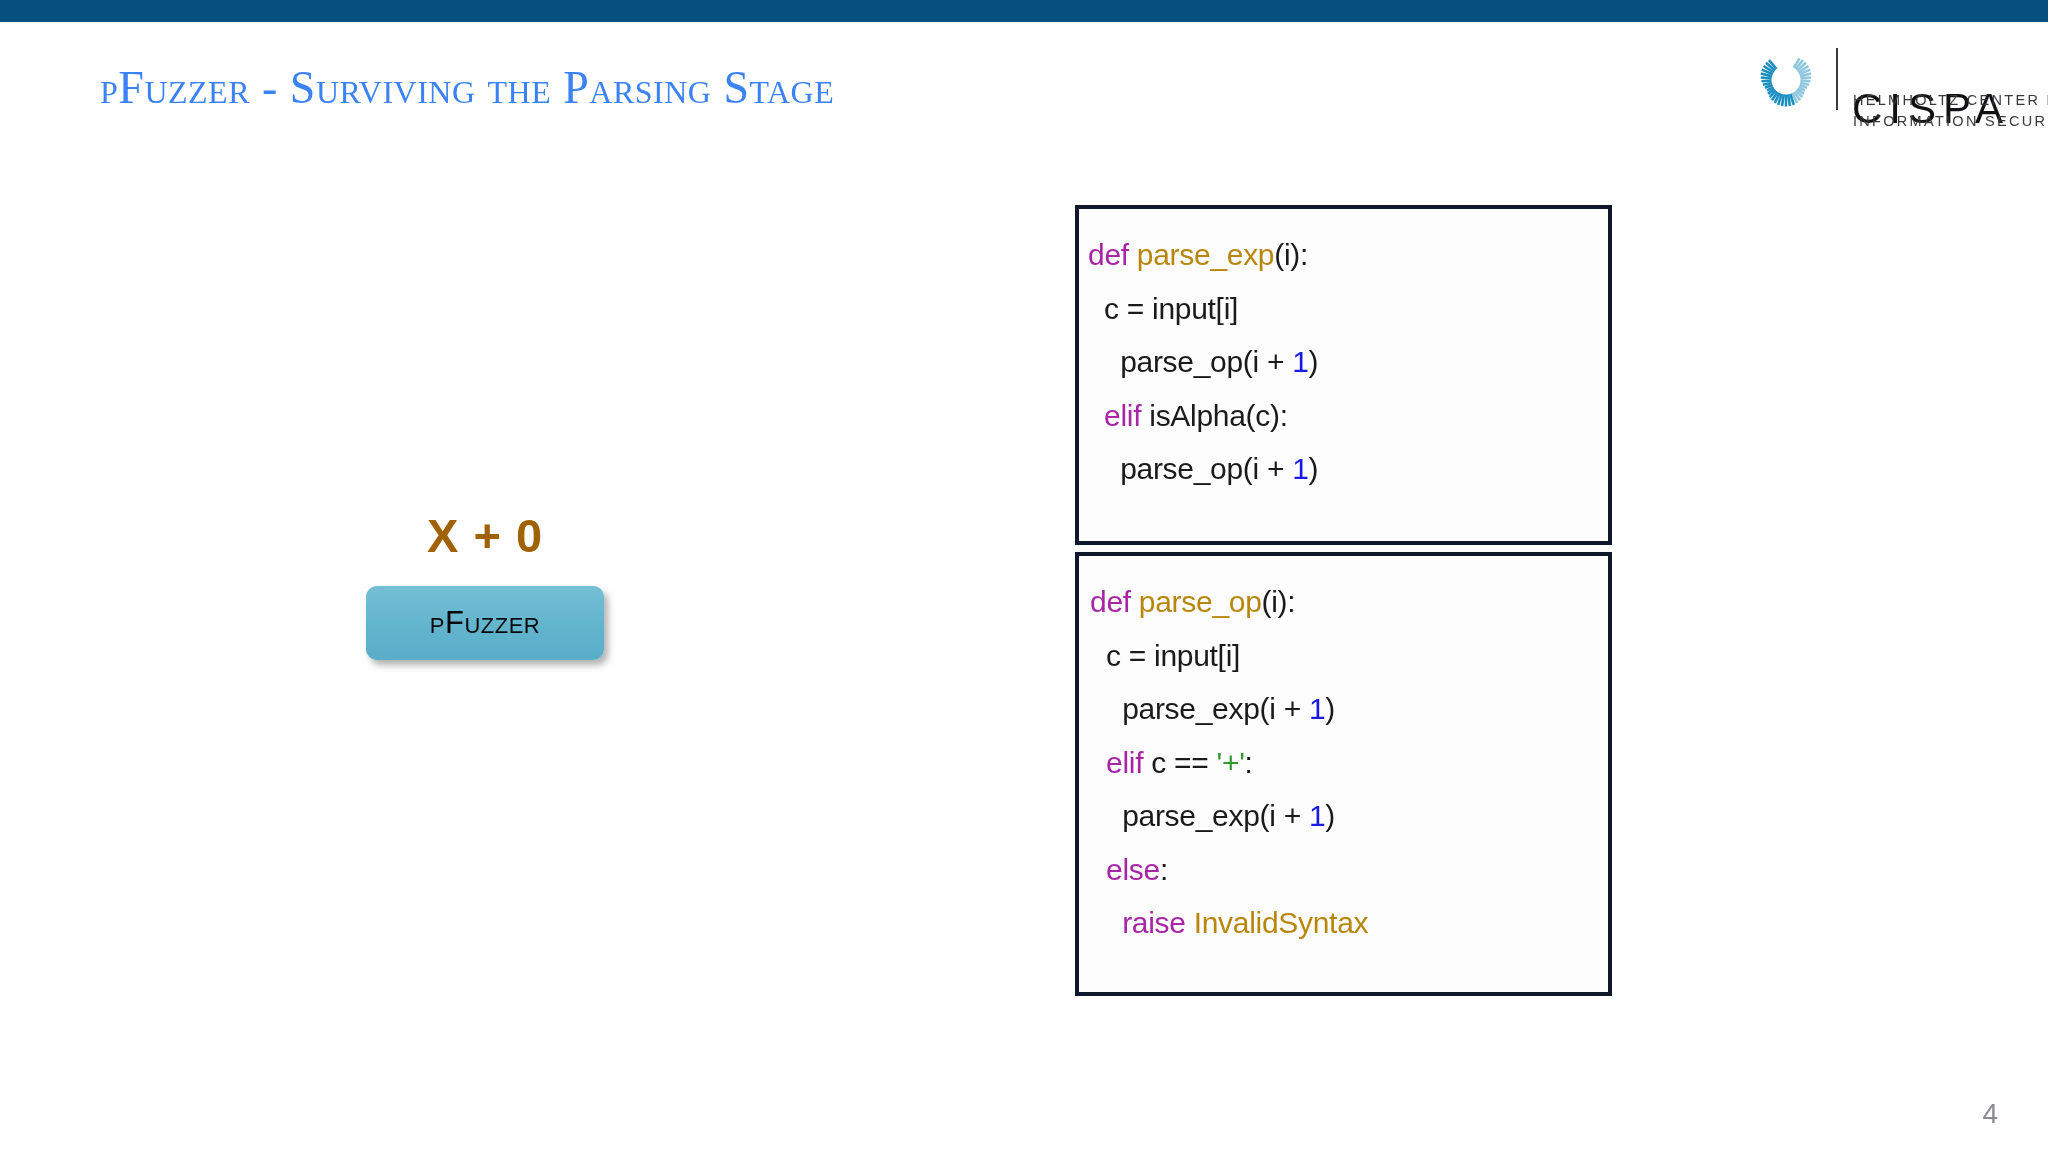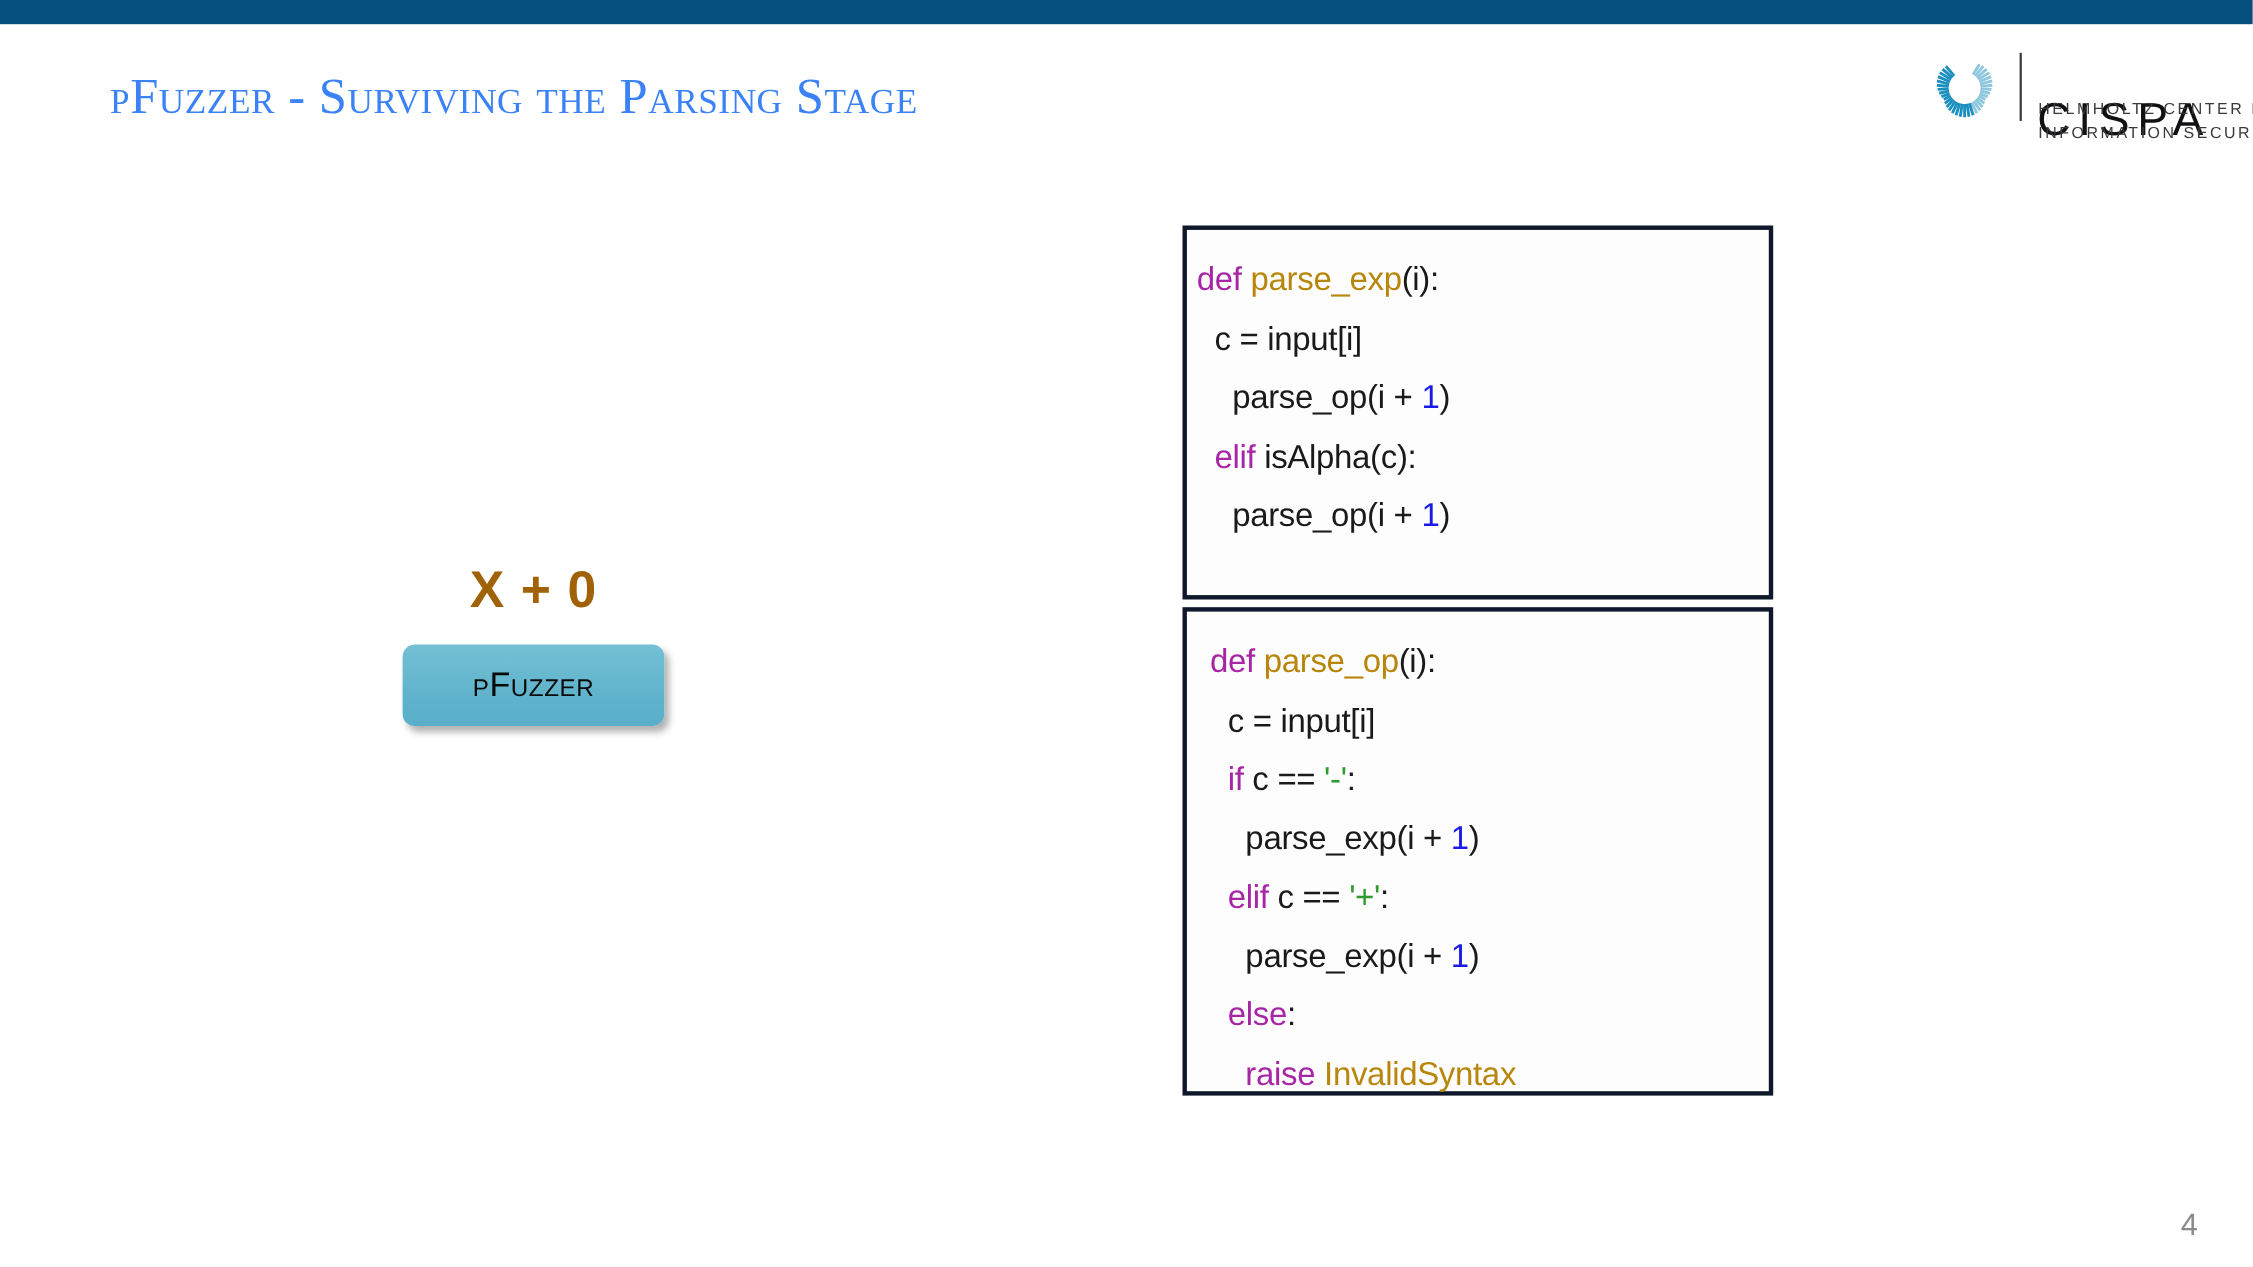--- a/index.html
+++ b/index.html
@@ -140,21 +140,21 @@
     top: 205px;
     width: 537px;
     height: 340px;
     padding: 19px 0 0 0;
   }
   #code-box-op {
     left: 1075px;
     top: 552px;
     width: 537px;
     height: 444px;
-    padding: 19px 0 0 12px;
+    padding: 19px 0 0 2px;
   }
   .code-line {
     font-size: 30px;
     line-height: 53.5px;
     color: #1a1a1a;
     white-space: pre;
     padding-left: 9px;
     letter-spacing: -0.3px;
   }
   .kw   { color: #a626a6; }   
@@ -233,21 +233,20 @@
 <div class="code-box" id="code-box-exp">
     <div class="code-line"><span class="kw">def </span><span class="fn">parse_exp</span><span class="pl">(i):</span></div>
     <div class="code-line"><span class="pl">  c = input[i]</span></div>
     <div class="code-line"><span class="pl">    parse_op(i + </span><span class="num">1</span><span class="pl">)</span></div>
     <div class="code-line"><span class="pl">  </span><span class="kw">elif </span><span class="pl">isAlpha(c):</span></div>
     <div class="code-line"><span class="pl">    parse_op(i + </span><span class="num">1</span><span class="pl">)</span></div>
   </div>
 <div class="code-box" id="code-box-op">
     <div class="code-line"><span class="kw">def </span><span class="fn">parse_op</span><span class="pl">(i):</span></div>
     <div class="code-line"><span class="pl">  c = input[i]</span></div>
-    <div class="code-line"><span class="pl">  </span><span class="kw">if </span><span class="pl">c == </span><span class="str">'-'</span><span class="pl">:</span></div>
     <div class="code-line"><span class="pl">    parse_exp(i + </span><span class="num">1</span><span class="pl">)</span></div>
     <div class="code-line"><span class="pl">  </span><span class="kw">elif </span><span class="pl">c == </span><span class="str">'+'</span><span class="pl">:</span></div>
     <div class="code-line"><span class="pl">    parse_exp(i + </span><span class="num">1</span><span class="pl">)</span></div>
     <div class="code-line"><span class="pl">  </span><span class="kw">else</span><span class="pl">:</span></div>
     <div class="code-line"><span class="pl">    </span><span class="kw">raise </span><span class="fn">InvalidSyntax</span></div>
   </div>
 
 <div class="page-number">4</div>
 
 </body></html>

